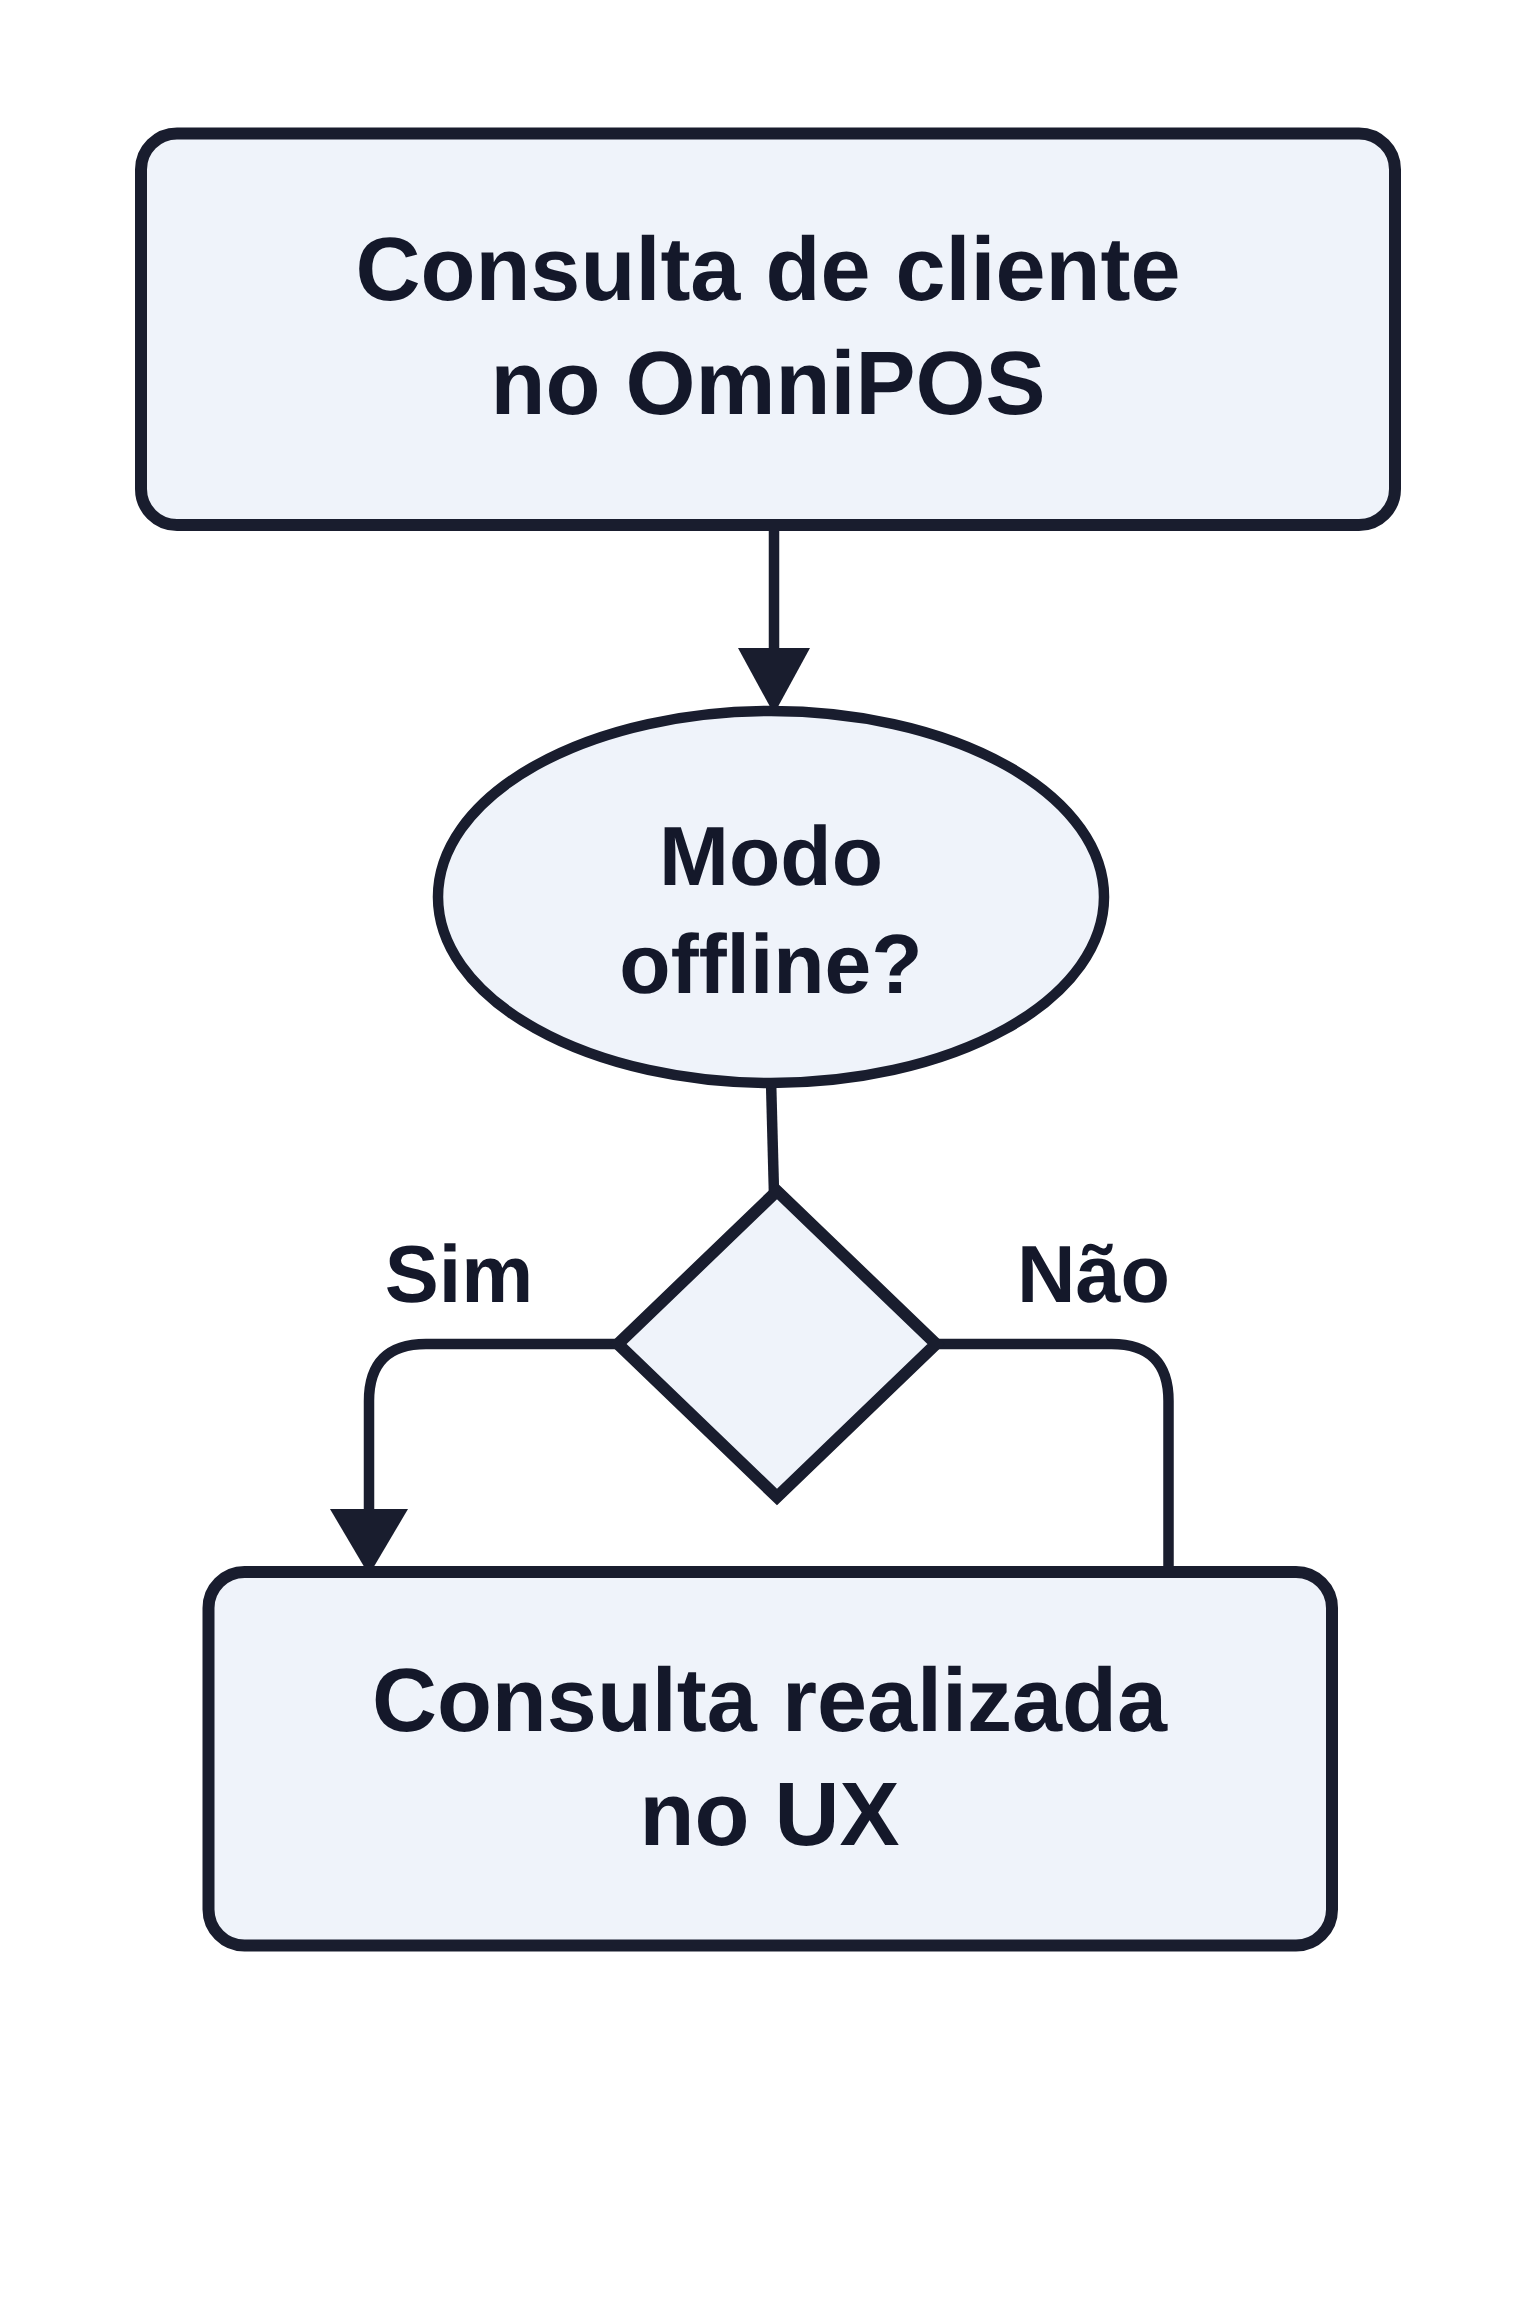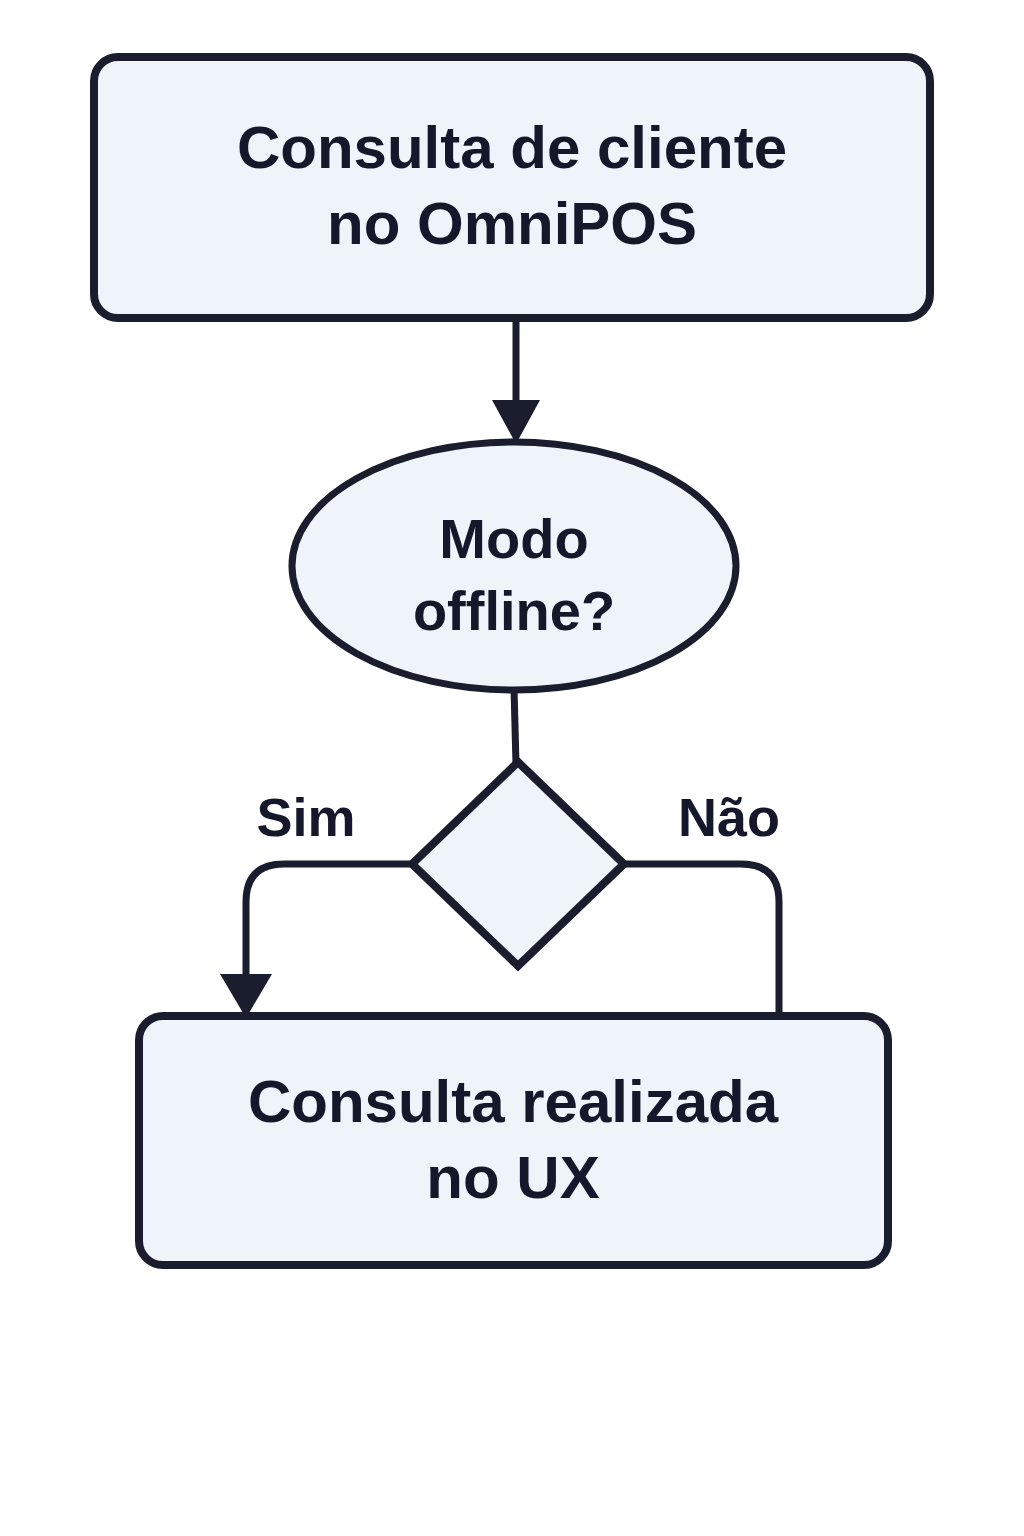--- a/index.html
+++ b/index.html
@@ -12,20 +12,21 @@
     width: 1024px;
     height: 1536px;
     overflow: hidden;
     font-family: "Liberation Sans", sans-serif;
   }
   #flowchart-root {
     position: relative;
     width: 1024px;
     height: 1084px;
     background: #ffffff;
+    margin-top: 32px;
   }
   #flow-svg {
     position: absolute;
     top: 0;
     left: 0;
     width: 1024px;
     height: 1536px;
     display: block;
   }
   .node-shape {

